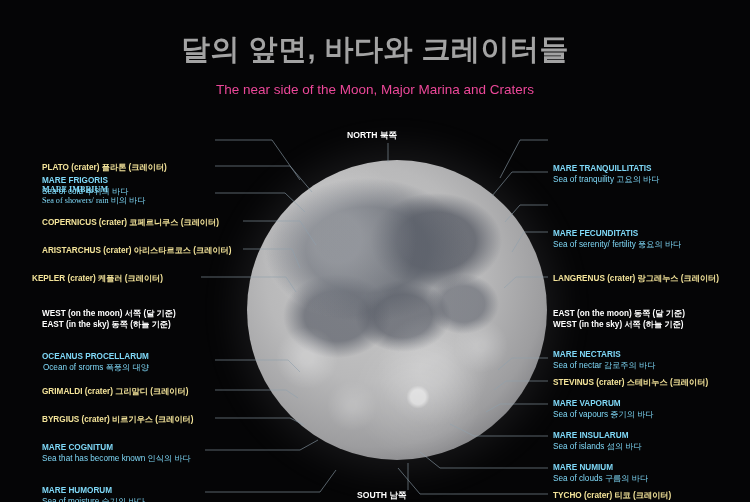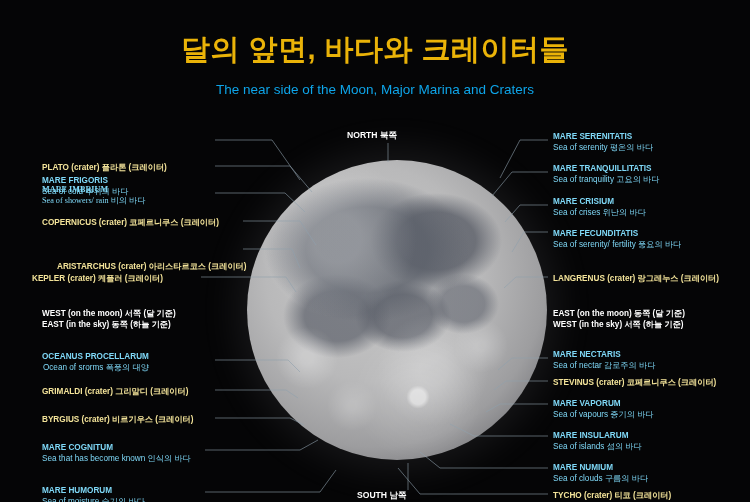--- a/index.html
+++ b/index.html
@@ -20,31 +20,31 @@
   
   #title {
     position: absolute;
     top: 30px;
     left: 0;
     width: 750px;
     text-align: center;
     font-size: 29px;
     font-weight: bold;
     letter-spacing: 0.5px;
-    color: #eab308;
+    color: #a3a3a3;
   }
   #subtitle {
     position: absolute;
     top: 82px;
     left: 0;
     width: 750px;
     text-align: center;
     font-size: 13.5px;
     font-weight: normal;
-    color: #0ea5e9;
+    color: #ec4899;
   }
 
   
   #moon-wrap {
     position: absolute;
     left: 247px;
     top: 160px;
     width: 300px;
     height: 300px;
   }
@@ -164,21 +164,21 @@
   <div class="label left c-yellow" style="left:42px; top:162px;text-align:center;">
     <span class="l1">PLATO (crater) 플라톤 (크레이터)</span>
   </div>
   <div class="label left c-blue" style="left:42px; top:184px;font-family:Liberation Serif, serif;">
     <span class="l1">MARE IMBRIUM</span>
     <span class="l2">Sea of showers/ rain 비의 바다</span>
   </div>
   <div class="label left c-yellow" style="left:42px; top:217px;">
     <span class="l1">COPERNICUS (crater) 코페르니쿠스 (크레이터)</span>
   </div>
-  <div class="label left c-yellow" style="left:42px; top:261px;margin-left:15px;">
+  <div class="label left c-yellow" style="left:42px; top:245px;">
     <span class="l1">ARISTARCHUS (crater) 아리스타르코스 (크레이터)</span>
   </div>
   <div class="label left c-yellow" style="left:32px; top:273px;">
     <span class="l1">KEPLER (crater) 케플러 (크레이터)</span>
   </div>
   <div class="label left c-white" style="left:42px; top:308px;">
     <span class="l1">WEST (on the moon) 서쪽 (달 기준)</span>
     <span class="l1">EAST (in the sky) 동쪽 (하늘 기준)</span>
   </div>
   <div class="label left c-blue" style="left:42px; top:351px;">
@@ -193,49 +193,41 @@
   </div>
   <div class="label left c-blue" style="left:42px; top:442px;">
     <span class="l1">MARE COGNITUM</span>
     <span class="l2">Sea that has become known 인식의 바다</span>
   </div>
   <div class="label left c-blue" style="left:42px; top:485px;">
     <span class="l1">MARE HUMORUM</span>
     <span class="l2">Sea of moisture 습기의 바다</span>
   </div>
 
-  <div class="label right c-blue" style="left:553px; top:131px;">
-    <span class="l1">MARE SERENITATIS</span>
-    <span class="l2">Sea of serenity 평온의 바다</span>
-  </div>
   <div class="label right c-blue" style="left:553px; top:163px;">
     <span class="l1">MARE TRANQUILLITATIS</span>
     <span class="l2">Sea of tranquility 고요의 바다</span>
   </div>
-  <div class="label right c-blue" style="left:553px; top:196px;">
-    <span class="l1">MARE CRISIUM</span>
-    <span class="l2">Sea of crises 위난의 바다</span>
-  </div>
   <div class="label right c-blue" style="left:553px; top:228px;">
     <span class="l1">MARE FECUNDITATIS</span>
     <span class="l2">Sea of serenity/ fertility 풍요의 바다</span>
   </div>
   <div class="label right c-yellow" style="left:553px; top:273px;">
     <span class="l1">LANGRENUS (crater) 랑그레누스 (크레이터)</span>
   </div>
   <div class="label right c-white" style="left:553px; top:308px;">
     <span class="l1">EAST (on the moon) 동쪽 (달 기준)</span>
     <span class="l1">WEST (in the sky) 서쪽 (하늘 기준)</span>
   </div>
   <div class="label right c-blue" style="left:553px; top:349px;">
     <span class="l1">MARE NECTARIS</span>
     <span class="l2">Sea of nectar 감로주의 바다</span>
   </div>
   <div class="label right c-yellow" style="left:553px; top:377px;">
-    <span class="l1">STEVINUS (crater) 코페르니쿠스 (크레이터)</span>
+    <span class="l1">STEVINUS (crater) 스테비누스 (크레이터)</span>
   </div>
   <div class="label right c-blue" style="left:553px; top:398px;">
     <span class="l1">MARE VAPORUM</span>
     <span class="l2">Sea of vapours 증기의 바다</span>
   </div>
   <div class="label right c-blue" style="left:553px; top:430px;">
     <span class="l1">MARE INSULARUM</span>
     <span class="l2">Sea of islands 섬의 바다</span>
   </div>
   <div class="label right c-blue" style="left:553px; top:462px;">

